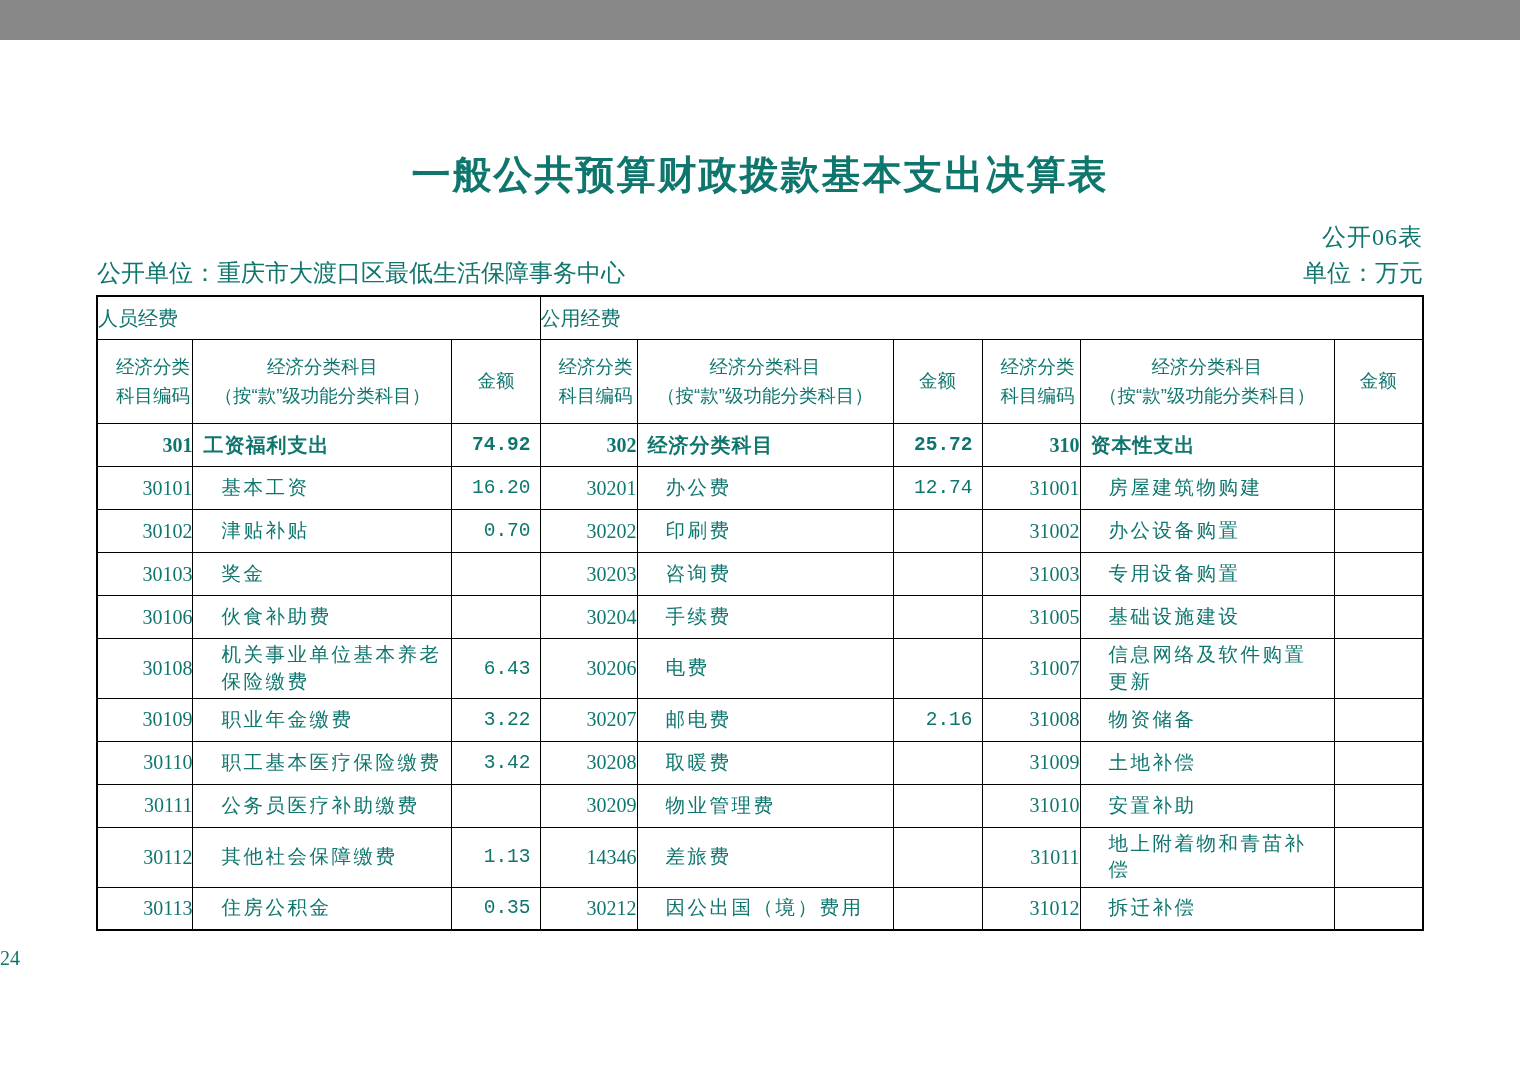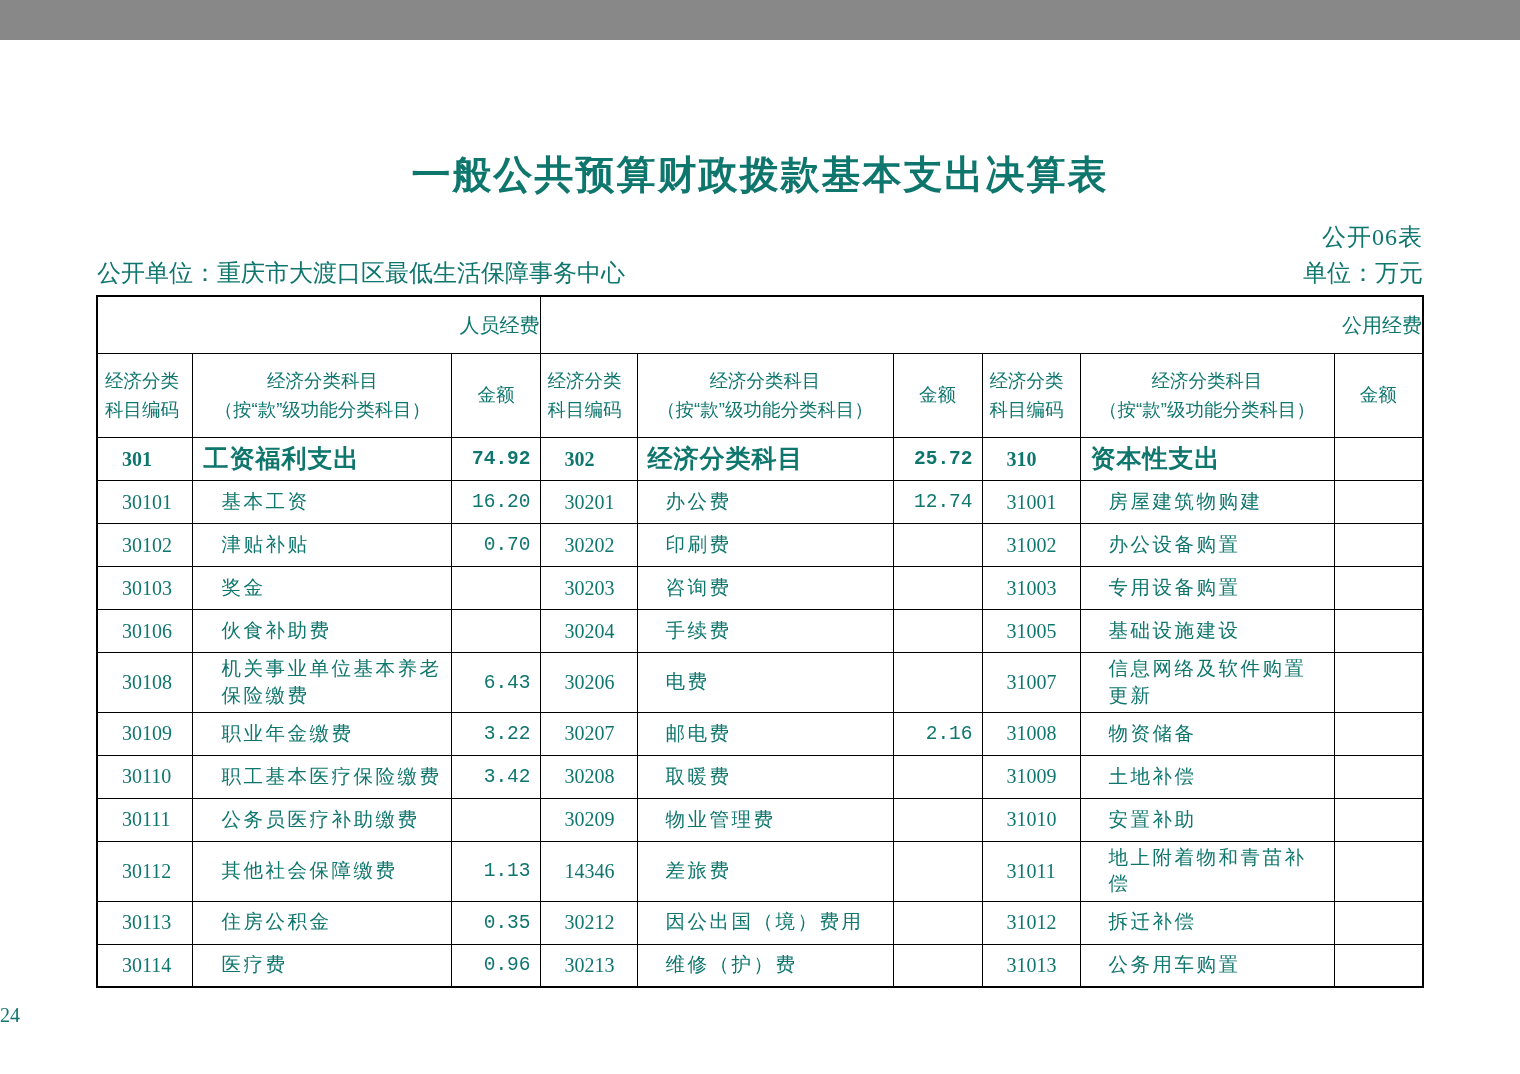--- a/index.html
+++ b/index.html
@@ -60,42 +60,42 @@
   col.c-name   { width: 259px; }
   col.c-amt    { width: 88px;  }
   col.c-code2  { width: 97px;  }
   col.c-name2  { width: 256px; }
   col.c-amt2   { width: 89px;  }
   col.c-code3  { width: 98px;  }
   col.c-name3  { width: 254px; }
   col.c-amt3   { width: 89px;  }
 
   tr.group-row th {
-    height: 58px;
+    height: 44px;
     font-family: "Liberation Sans", sans-serif;
     font-size: 20px;
-    text-align: right;
+    text-align: left;
   }
   tr.colhead-row th {
     height: 84px;
     font-family: "Liberation Sans", sans-serif;
     font-size: 18.5px;
     line-height: 1.55;
   }
-  th.h-code { text-align: left; padding-left: 7px; }
+  th.h-code { text-align: left; padding-left: 18px; }
   th.h-subject { text-align: center; }
   th.h-amount { text-align: center; }
 
   tbody td { height: 43px; font-size: 19.5px; }
-  td.code { text-align: left; padding-left: 24px; font-size: 20px; }
+  td.code { text-align: right; padding-left: 24px; font-size: 20px; }
   td.name { text-align: left; padding-left: 28px; padding-right: 6px;
             letter-spacing: 2.5px; line-height: 1.35; padding-top: 3px; padding-bottom: 3px; }
   td.amt  { text-align: right; padding-right: 9px; font-family: Liberation Mono, monospace; }
   tr.section-row td { font-weight: bold; }
-  tr.section-row td.name { padding-left: 10px; letter-spacing: 1px; font-size: 25px; }
+  tr.section-row td.name { padding-left: 10px; letter-spacing: 1px; font-size: 20px; }
   .page-number {
     margin-top: 16px;
     text-align: left;
     font-size: 20px;
     font-family: "Liberation Serif", serif;
   }
 </style>
 </head>
 <body>
 
@@ -273,29 +273,18 @@
           <td class="code">30113</td>
           <td class="name">住房公积金</td>
           <td class="amt">0.35</td>
           <td class="code">30212</td>
           <td class="name">因公出国（境）费用</td>
           <td class="amt"></td>
           <td class="code">31012</td>
           <td class="name">拆迁补偿</td>
           <td class="amt"></td>
         </tr>
-        <tr class="data-row">
-          <td class="code">30114</td>
-          <td class="name">医疗费</td>
-          <td class="amt">0.96</td>
-          <td class="code">30213</td>
-          <td class="name">维修（护）费</td>
-          <td class="amt"></td>
-          <td class="code">31013</td>
-          <td class="name">公务用车购置</td>
-          <td class="amt"></td>
-        </tr>
       </tbody>
   </table>
 
   <div class="page-number">24</div>
 
 </div>
 
 </body></html>

